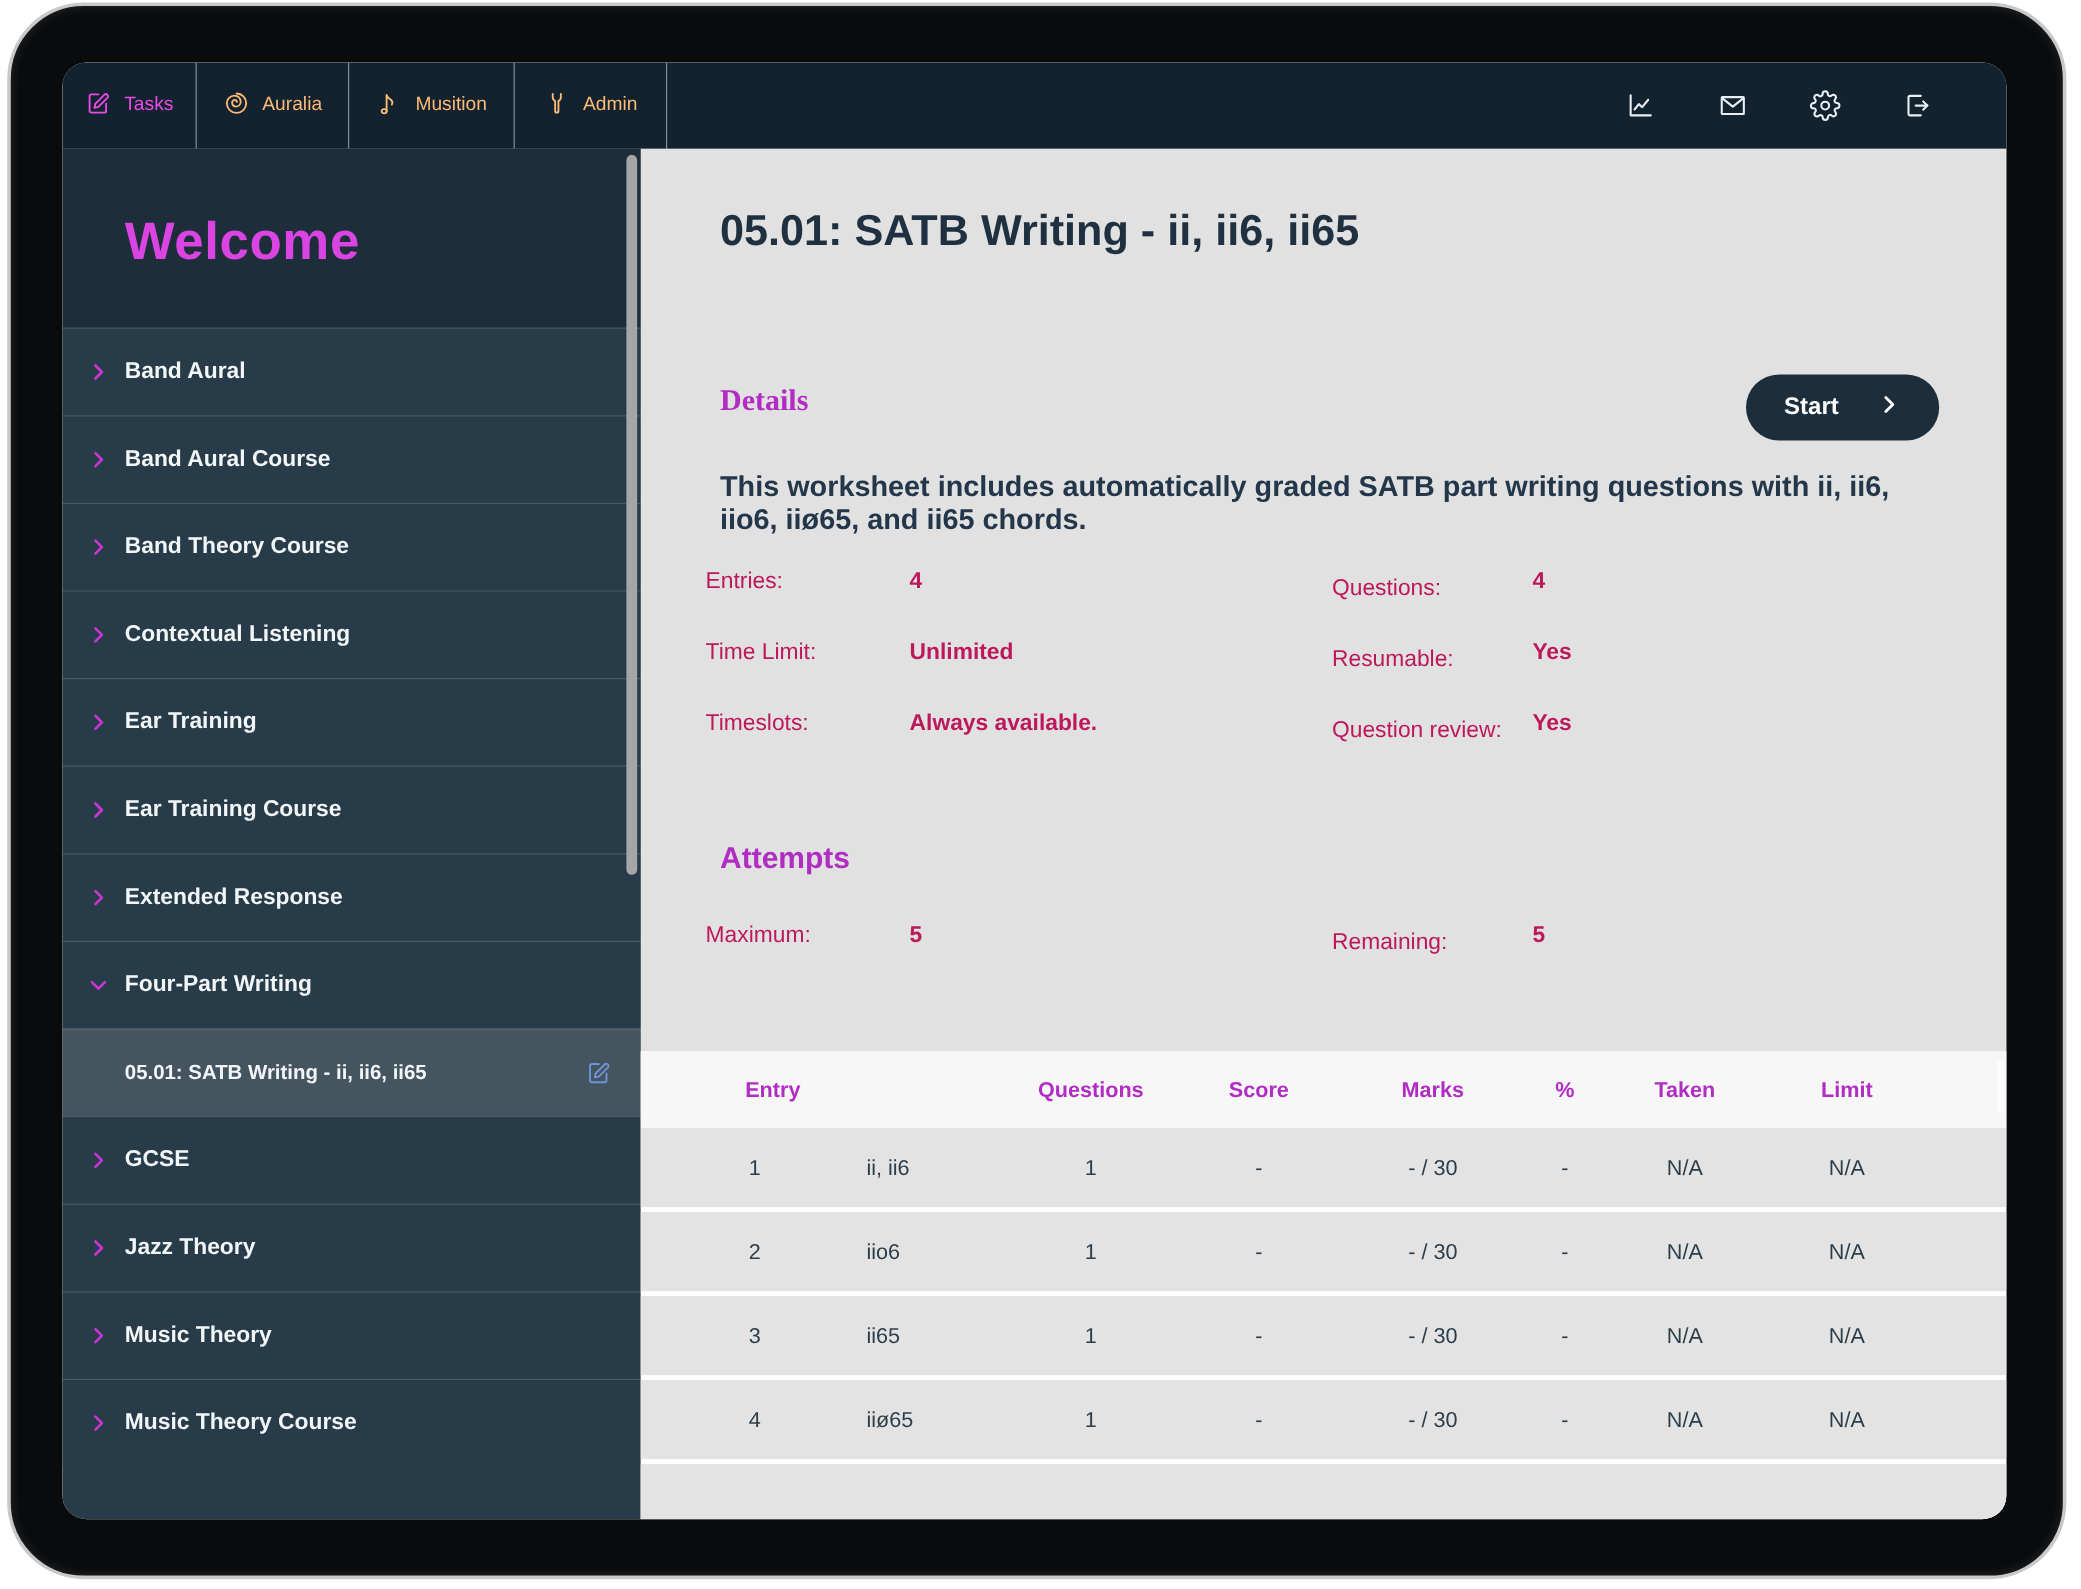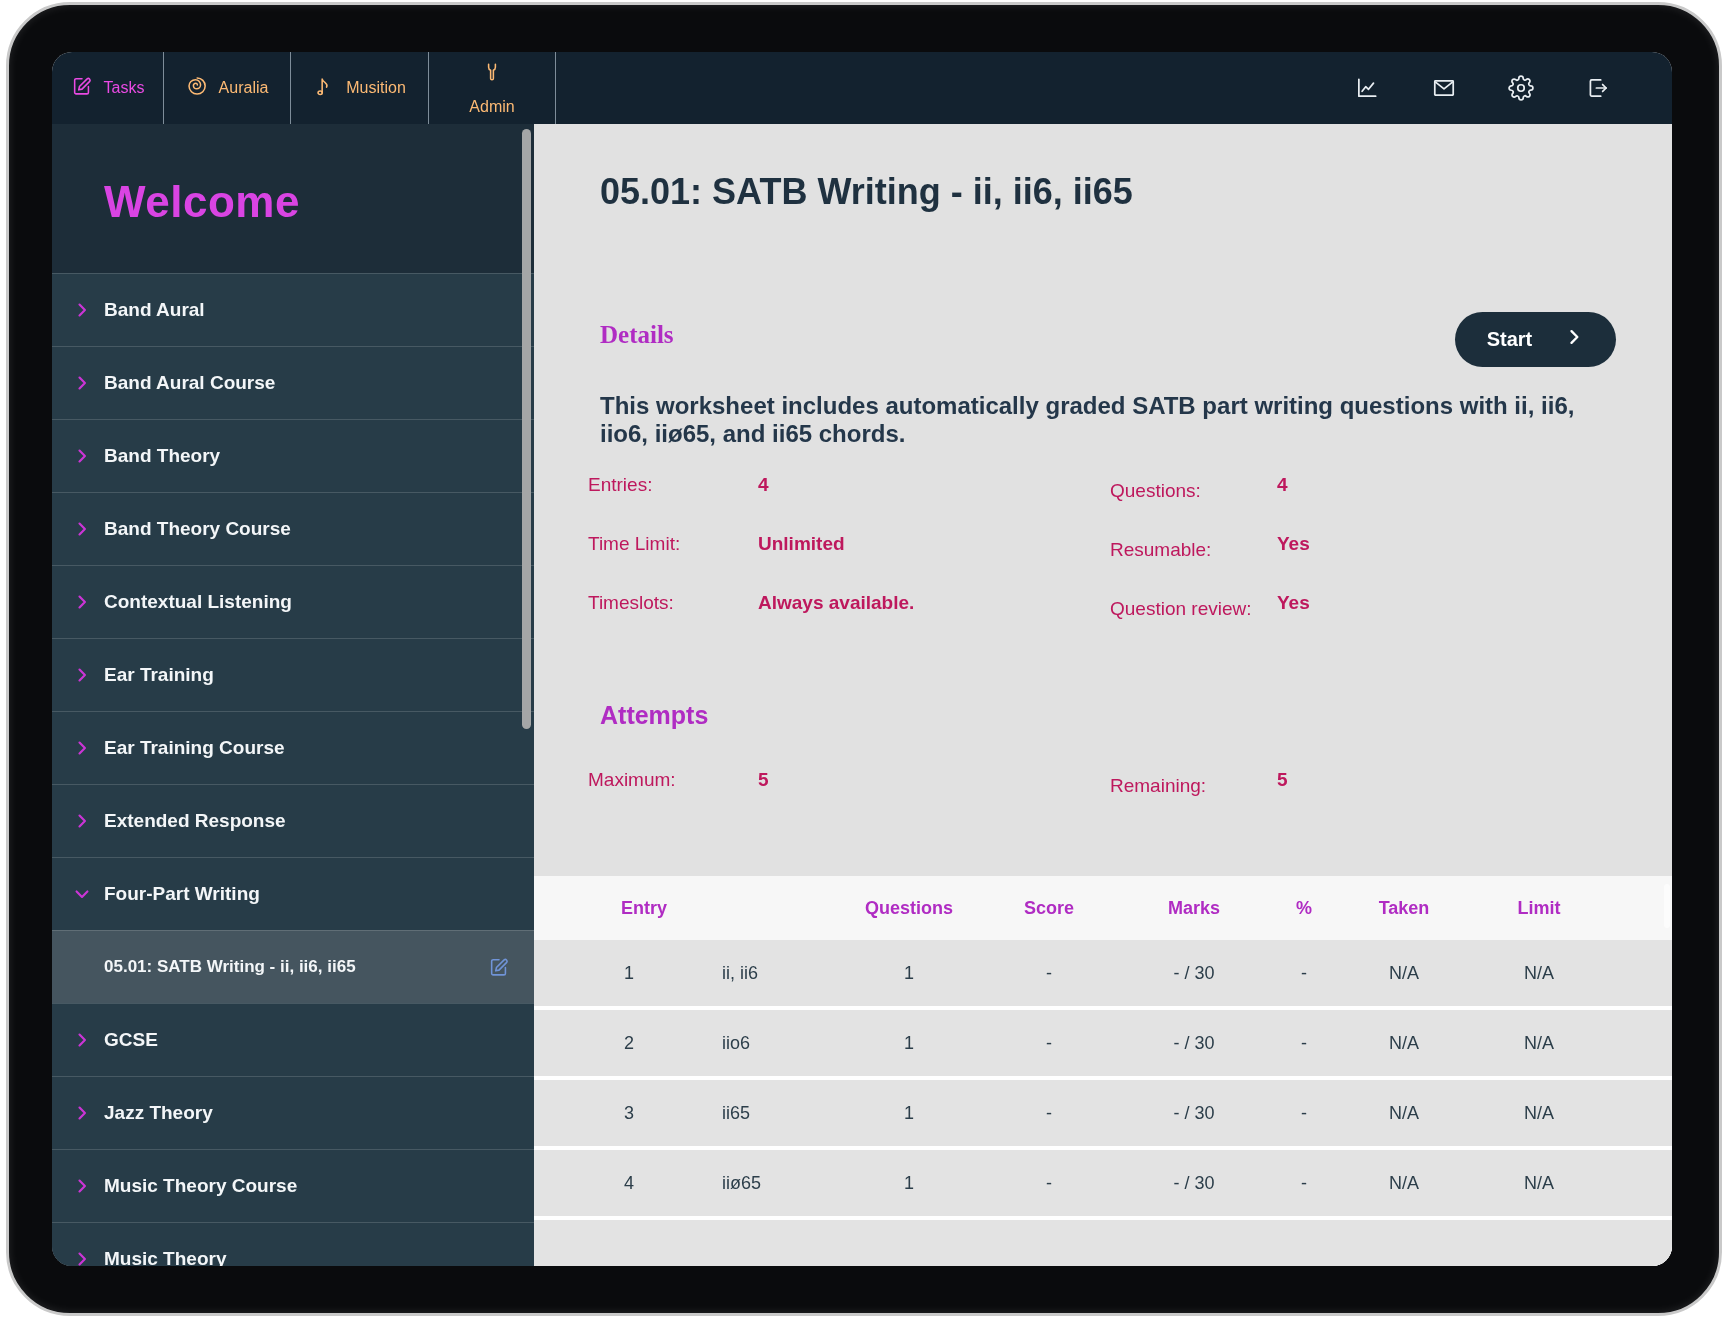--- a/index.html
+++ b/index.html
@@ -9,21 +9,21 @@
          box-shadow:inset 0 0 10px rgba(255,255,255,.12);}
   .screen{position:absolute;left:52px;top:52px;width:1620px;height:1214px;border-radius:20px;
           overflow:hidden;background:#e1e1e1;}
 
   
   .nav{position:absolute;left:0;top:0;width:100%;height:72px;background:#13222f;display:flex;align-items:stretch;}
   .nav-tab{display:flex;align-items:center;justify-content:center;gap:11px;color:#fdba74;
            font-size:16px;font-weight:500;border-right:1px solid rgba(215,230,240,.55);box-sizing:border-box;cursor:pointer;}
   .nav-tab svg{width:22px;height:22px;stroke:currentColor;fill:none;stroke-width:1.7;stroke-linecap:round;stroke-linejoin:round;}
   .nav-tab.active{color:#ea4ae4;}
-  .t-tasks{width:112px;}.t-auralia{width:127px;}.t-musition{width:138px;}.t-admin{width:127px;flex-direction:column;}
+  .t-tasks{width:112px;}.t-auralia{width:127px;}.t-musition{width:138px;}.t-admin{width:127px;}
   .nav-actions{margin-left:auto;display:flex;align-items:center;gap:51px;padding-right:61px;color:#e9eef2;}
   .nav-actions .aicon{width:26px;height:26px;cursor:pointer;}
   .nav-actions svg{width:26px;height:26px;stroke:currentColor;fill:none;stroke-width:1.6;stroke-linecap:round;stroke-linejoin:round;}
 
   
   .sidebar{position:absolute;left:0;top:72px;width:482px;height:1142px;background:#273c48;overflow:hidden;}
   .side-head{position:absolute;left:0;top:0;width:100%;height:149px;background:#1d2d39;}
   .side-head h1{margin:0;position:absolute;left:52px;top:53px;font-size:44px;font-weight:bold;color:#d944e3;letter-spacing:.5px;}
   .side-items{position:absolute;left:0;top:149px;width:100%;}
   .side-item{position:relative;height:73px;border-top:1px solid rgba(255,255,255,.15);box-sizing:border-box;
@@ -151,26 +151,20 @@
         <div class="side-item">
           <span class="chev"><svg viewBox="0 0 24 24">
                 <path d="M9 5.5 15.5 12 9 18.5"></path>
               </svg></span>
           <span class="lbl">Band Aural Course</span>
         </div>
         <div class="side-item">
           <span class="chev"><svg viewBox="0 0 24 24">
                 <path d="M9 5.5 15.5 12 9 18.5"></path>
               </svg></span>
-          <span class="lbl">Band Theory</span>
-        </div>
-        <div class="side-item">
-          <span class="chev"><svg viewBox="0 0 24 24">
-                <path d="M9 5.5 15.5 12 9 18.5"></path>
-              </svg></span>
           <span class="lbl">Band Theory Course</span>
         </div>
         <div class="side-item">
           <span class="chev"><svg viewBox="0 0 24 24">
                 <path d="M9 5.5 15.5 12 9 18.5"></path>
               </svg></span>
           <span class="lbl">Contextual Listening</span>
         </div>
         <div class="side-item">
           <span class="chev"><svg viewBox="0 0 24 24">
@@ -214,27 +208,27 @@
         <div class="side-item">
           <span class="chev"><svg viewBox="0 0 24 24">
                 <path d="M9 5.5 15.5 12 9 18.5"></path>
               </svg></span>
           <span class="lbl">Jazz Theory</span>
         </div>
         <div class="side-item">
           <span class="chev"><svg viewBox="0 0 24 24">
                 <path d="M9 5.5 15.5 12 9 18.5"></path>
               </svg></span>
+          <span class="lbl">Music Theory</span>
+        </div>
+        <div class="side-item">
+          <span class="chev"><svg viewBox="0 0 24 24">
+                <path d="M9 5.5 15.5 12 9 18.5"></path>
+              </svg></span>
           <span class="lbl">Music Theory Course</span>
-        </div>
-        <div class="side-item">
-          <span class="chev"><svg viewBox="0 0 24 24">
-                <path d="M9 5.5 15.5 12 9 18.5"></path>
-              </svg></span>
-          <span class="lbl">Music Theory</span>
         </div>
 
       </div>
       <div class="side-scroll"></div>
     </div>
 
     <div class="content">
       <div class="page-title">05.01: SATB Writing - ii, ii6, ii65</div>
 
       <div class="sec-head details-head">Details</div>

